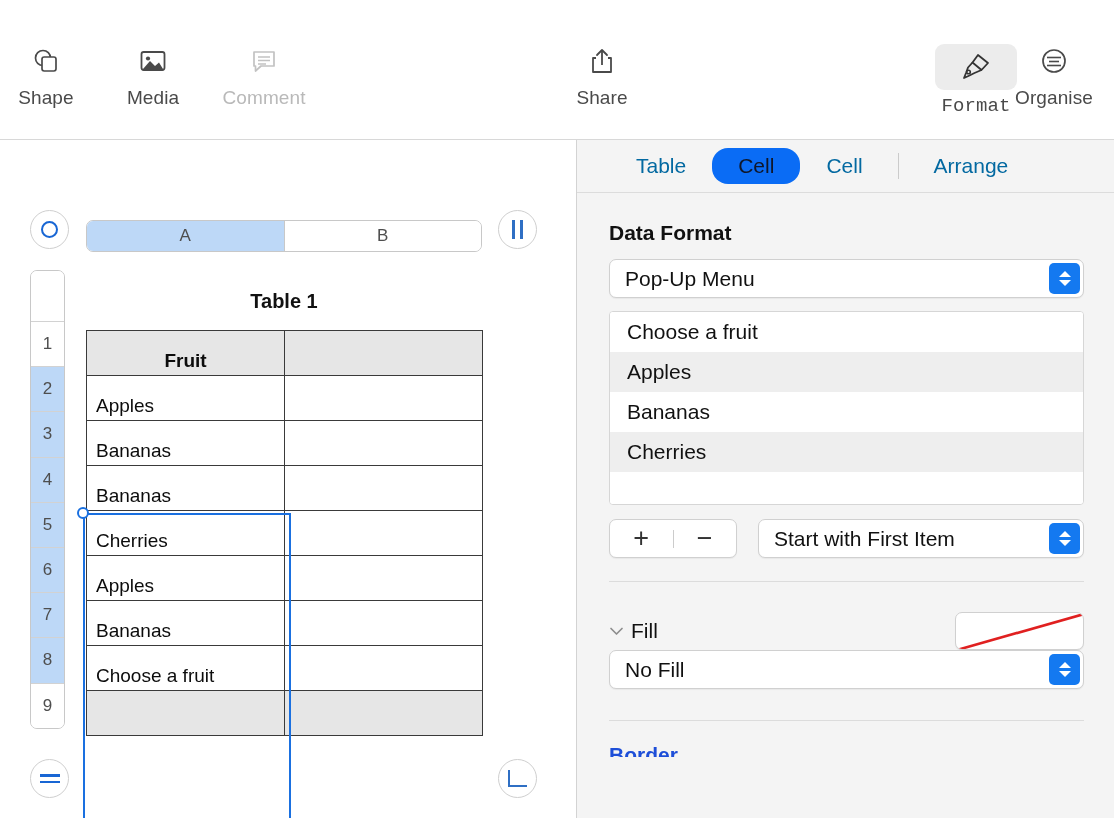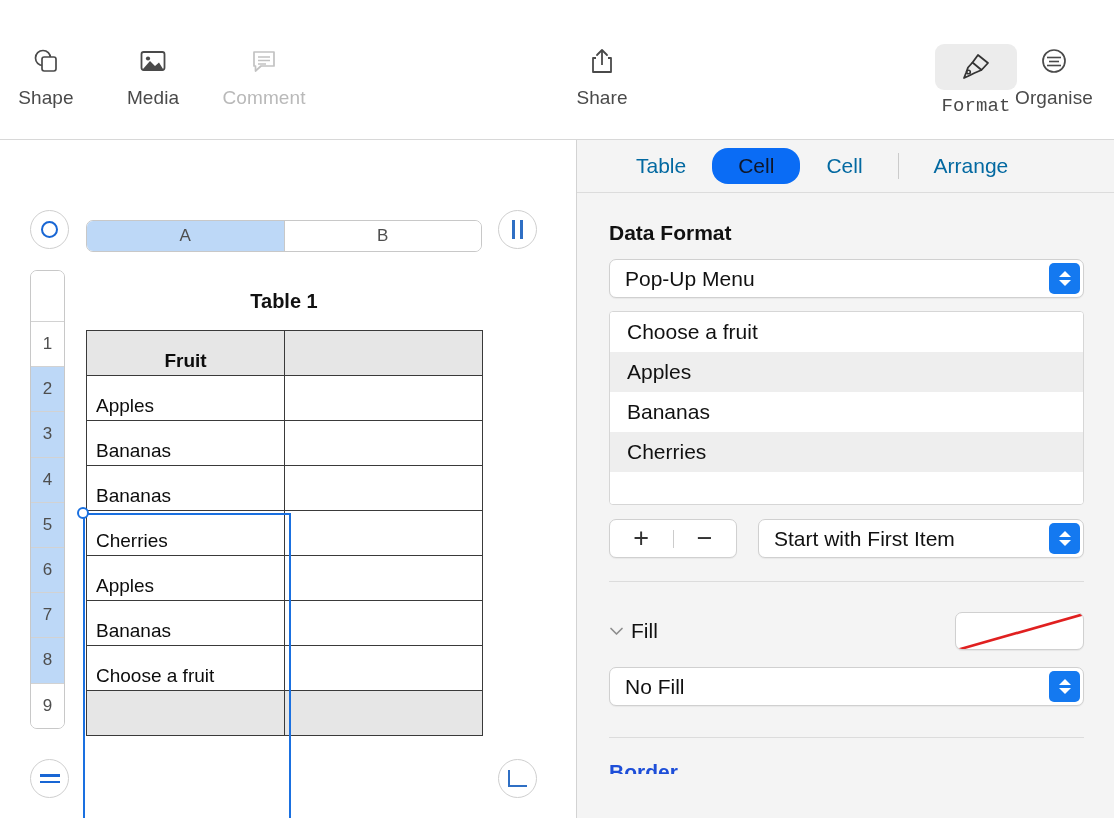--- a/index.html
+++ b/index.html
@@ -397,21 +397,21 @@
     border: 1px solid #d0d0d0;
     border-radius: 7px;
     box-shadow: 0 1px 1px rgba(0,0,0,0.06);
     position: relative;
     overflow: hidden;
     box-sizing: border-box;
     cursor: default;
   }
   .swatch svg { position: absolute; left: 0; top: 0; }
 
-  .fill-popup { margin-top: 17px; }
+  .fill-popup { }
 
   .bottom-divider {
     height: 1px;
     background: #dcdcdc;
     margin-top: 31px;
   }
   .clipped-heading {
     margin-top: 22px;
     font-size: 21px;
     font-weight: bold;

